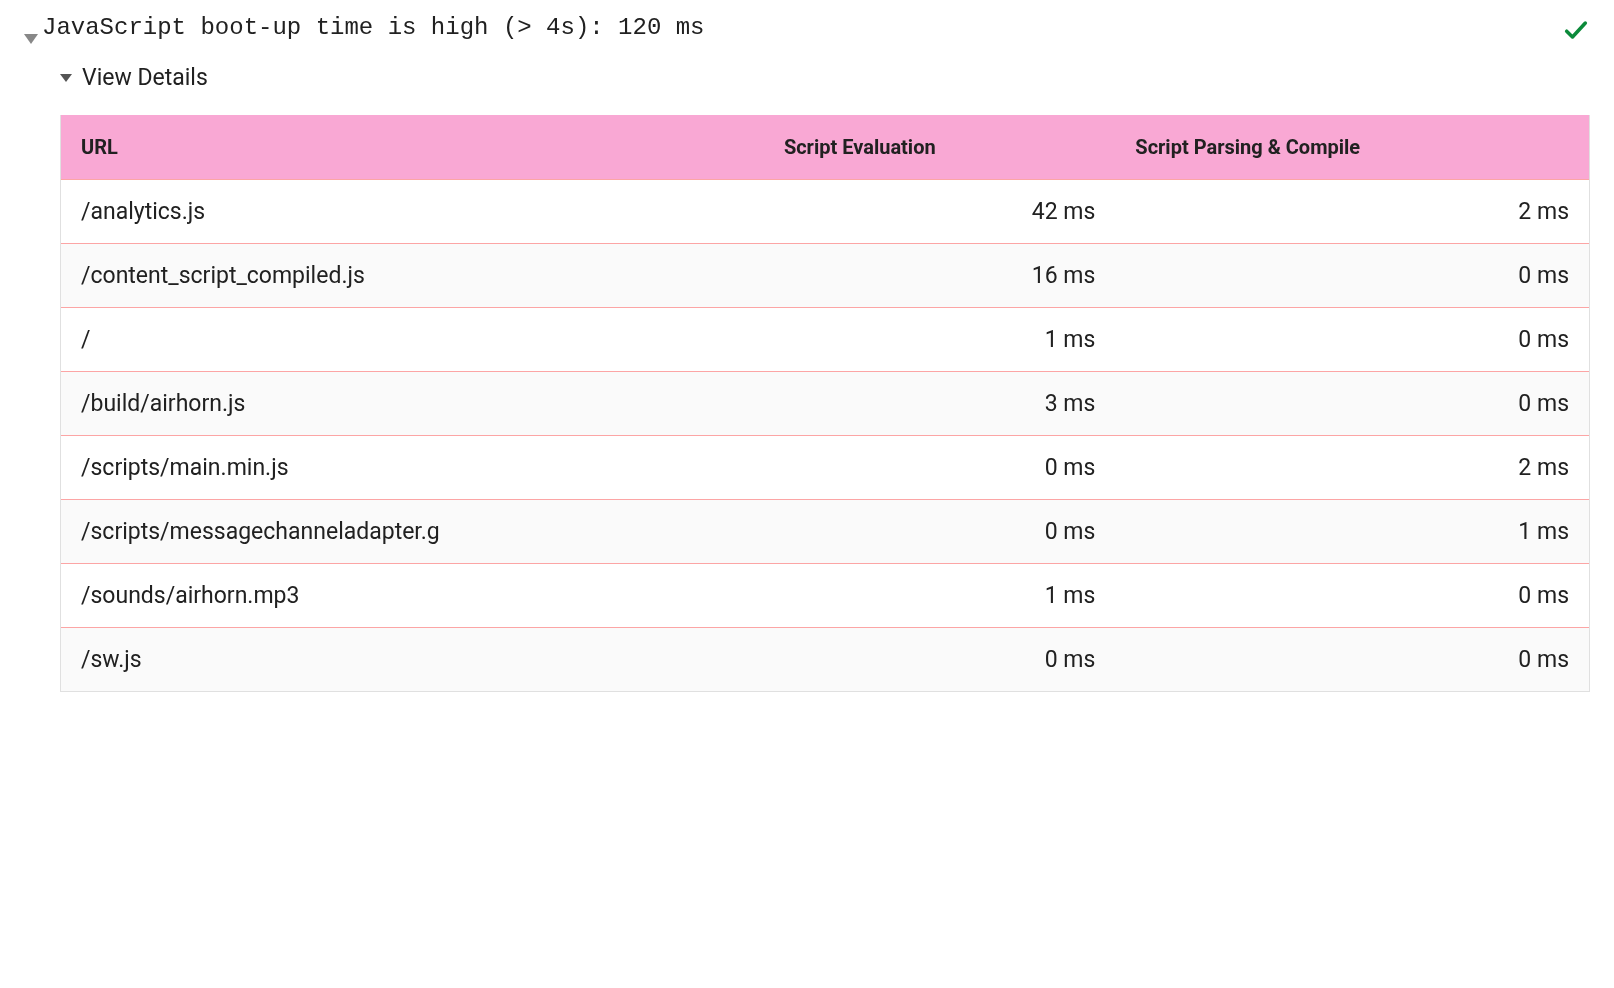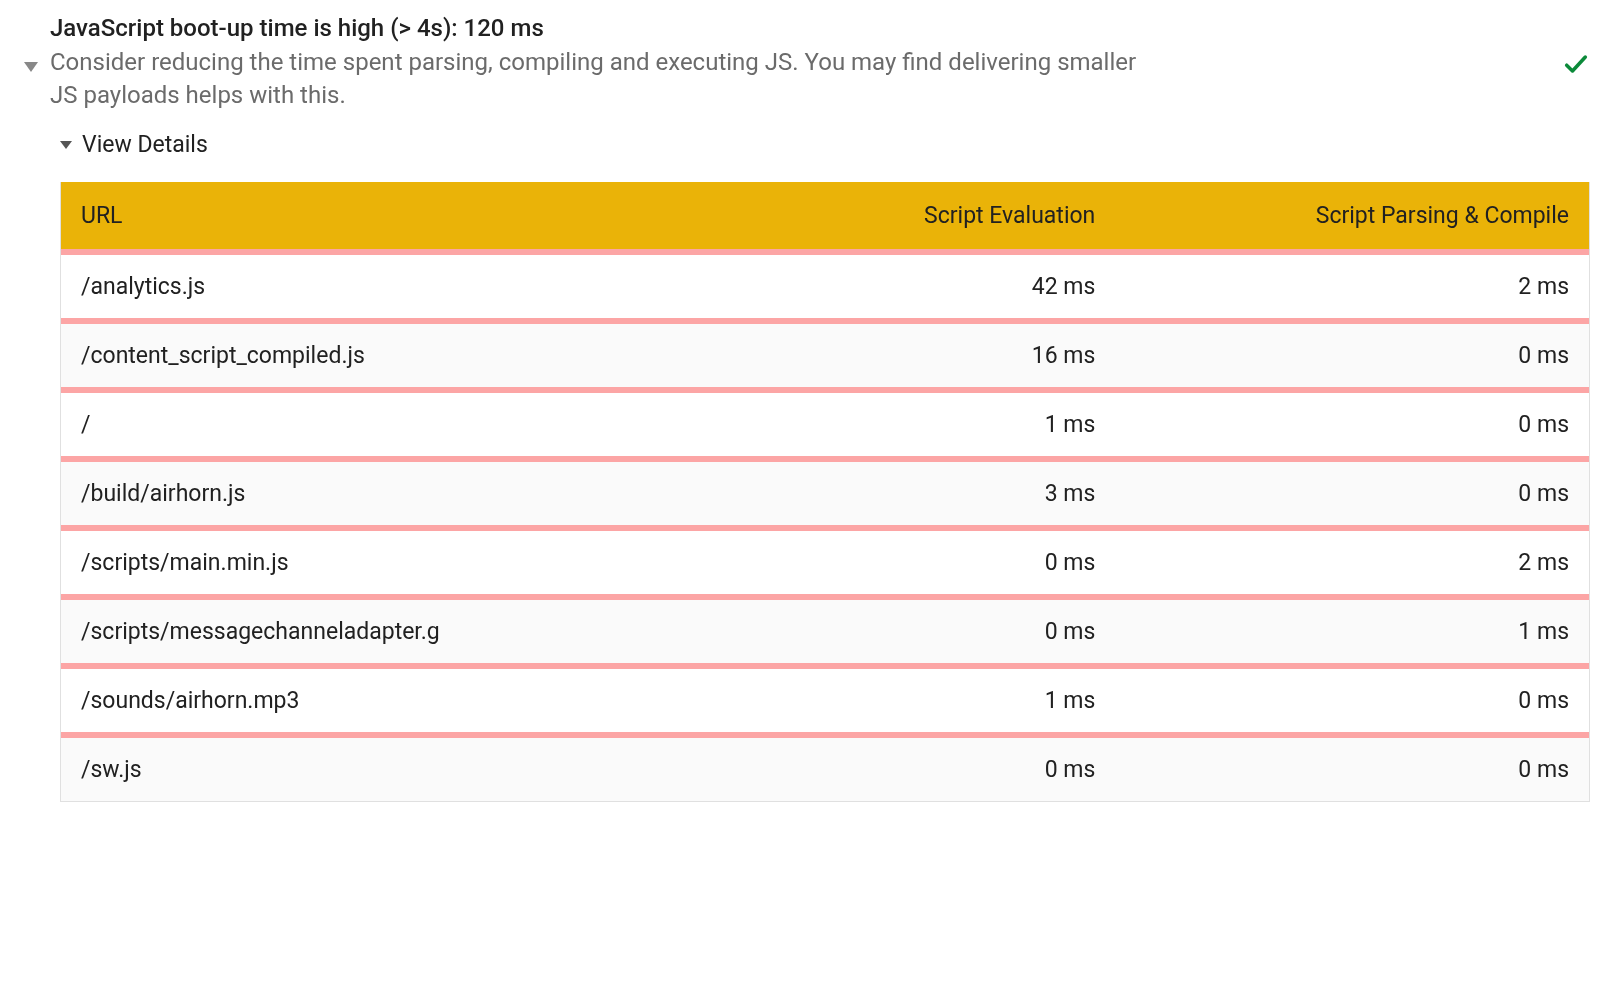--- a/index.html
+++ b/index.html
@@ -10,22 +10,23 @@
     body {
       font-family: -apple-system, BlinkMacSystemFont, "Segoe UI", Roboto, Helvetica, Arial, sans-serif;
       background: #ffffff;
       color: #212121;
       width: 1614px;
       height: 988px;
       padding: 12px 24px;
     }
     .audit-header {
       display: flex;
-      align-items: center;
-      gap: 12px;
+      align-items: flex-end;
+      gap: 4px;
+      font-family: Liberation Mono, monospace;
     }
     .caret {
       width: 0;
       height: 0;
       display: inline-block;
       margin-top: 10px;
       flex-shrink: 0;
     }
     .caret-down {
       border-left: 7px solid transparent;
@@ -87,57 +88,56 @@
       margin-top: 24px;
       border: 1px solid #e0e0e0;
       border-top: none;
     }
     table {
       width: 100%;
       border-collapse: collapse;
       table-layout: fixed;
     }
     thead th {
-      background: #eab308;
+      background: #f9a8d4;
       text-align: left;
-      font-size: 23px;
-      font-weight: 400;
+      font-size: 20px;
+      font-weight: 700;
       color: #212121;
       padding: 20px 20px;
     }
     thead th:nth-child(2),
     thead th:nth-child(3) {
-      text-align: right;
+      text-align: left;
     }
     thead th:nth-child(1) { width: 46%; }
     thead th:nth-child(2) { width: 23%; }
     thead th:nth-child(3) { width: 31%; }
     tbody td {
       font-size: 23px;
       font-weight: 400;
       color: #212121;
       padding: 18px 20px;
-      border-top: 6px solid #fca5a5;
+      border-top: 1px solid #fca5a5;
     }
     tbody tr:nth-child(even) {
       background: #fafafa;
     }
     tbody td:nth-child(2),
     tbody td:nth-child(3) {
       text-align: right;
     }
   </style>
 </head>
 <body>
 
 <div class="audit-header">
   <span class="caret caret-down"></span>
   <div class="audit-main">
     <div class="audit-title">JavaScript boot-up time is high (&gt; 4s): 120 ms</div>
-    <div class="audit-desc">Consider reducing the time spent parsing, compiling and executing JS. You may find delivering smaller JS payloads helps with this.</div>
   </div>
   <span class="check-icon">
     <svg viewBox="0 0 24 24" fill="none" stroke="#0b8a3a" stroke-width="3" stroke-linecap="round" stroke-linejoin="round">
       <polyline points="4 13 9 18 20 6"></polyline>
     </svg>
   </span>
 </div>
 
 <div class="details-section">
   <div class="details-toggle">

